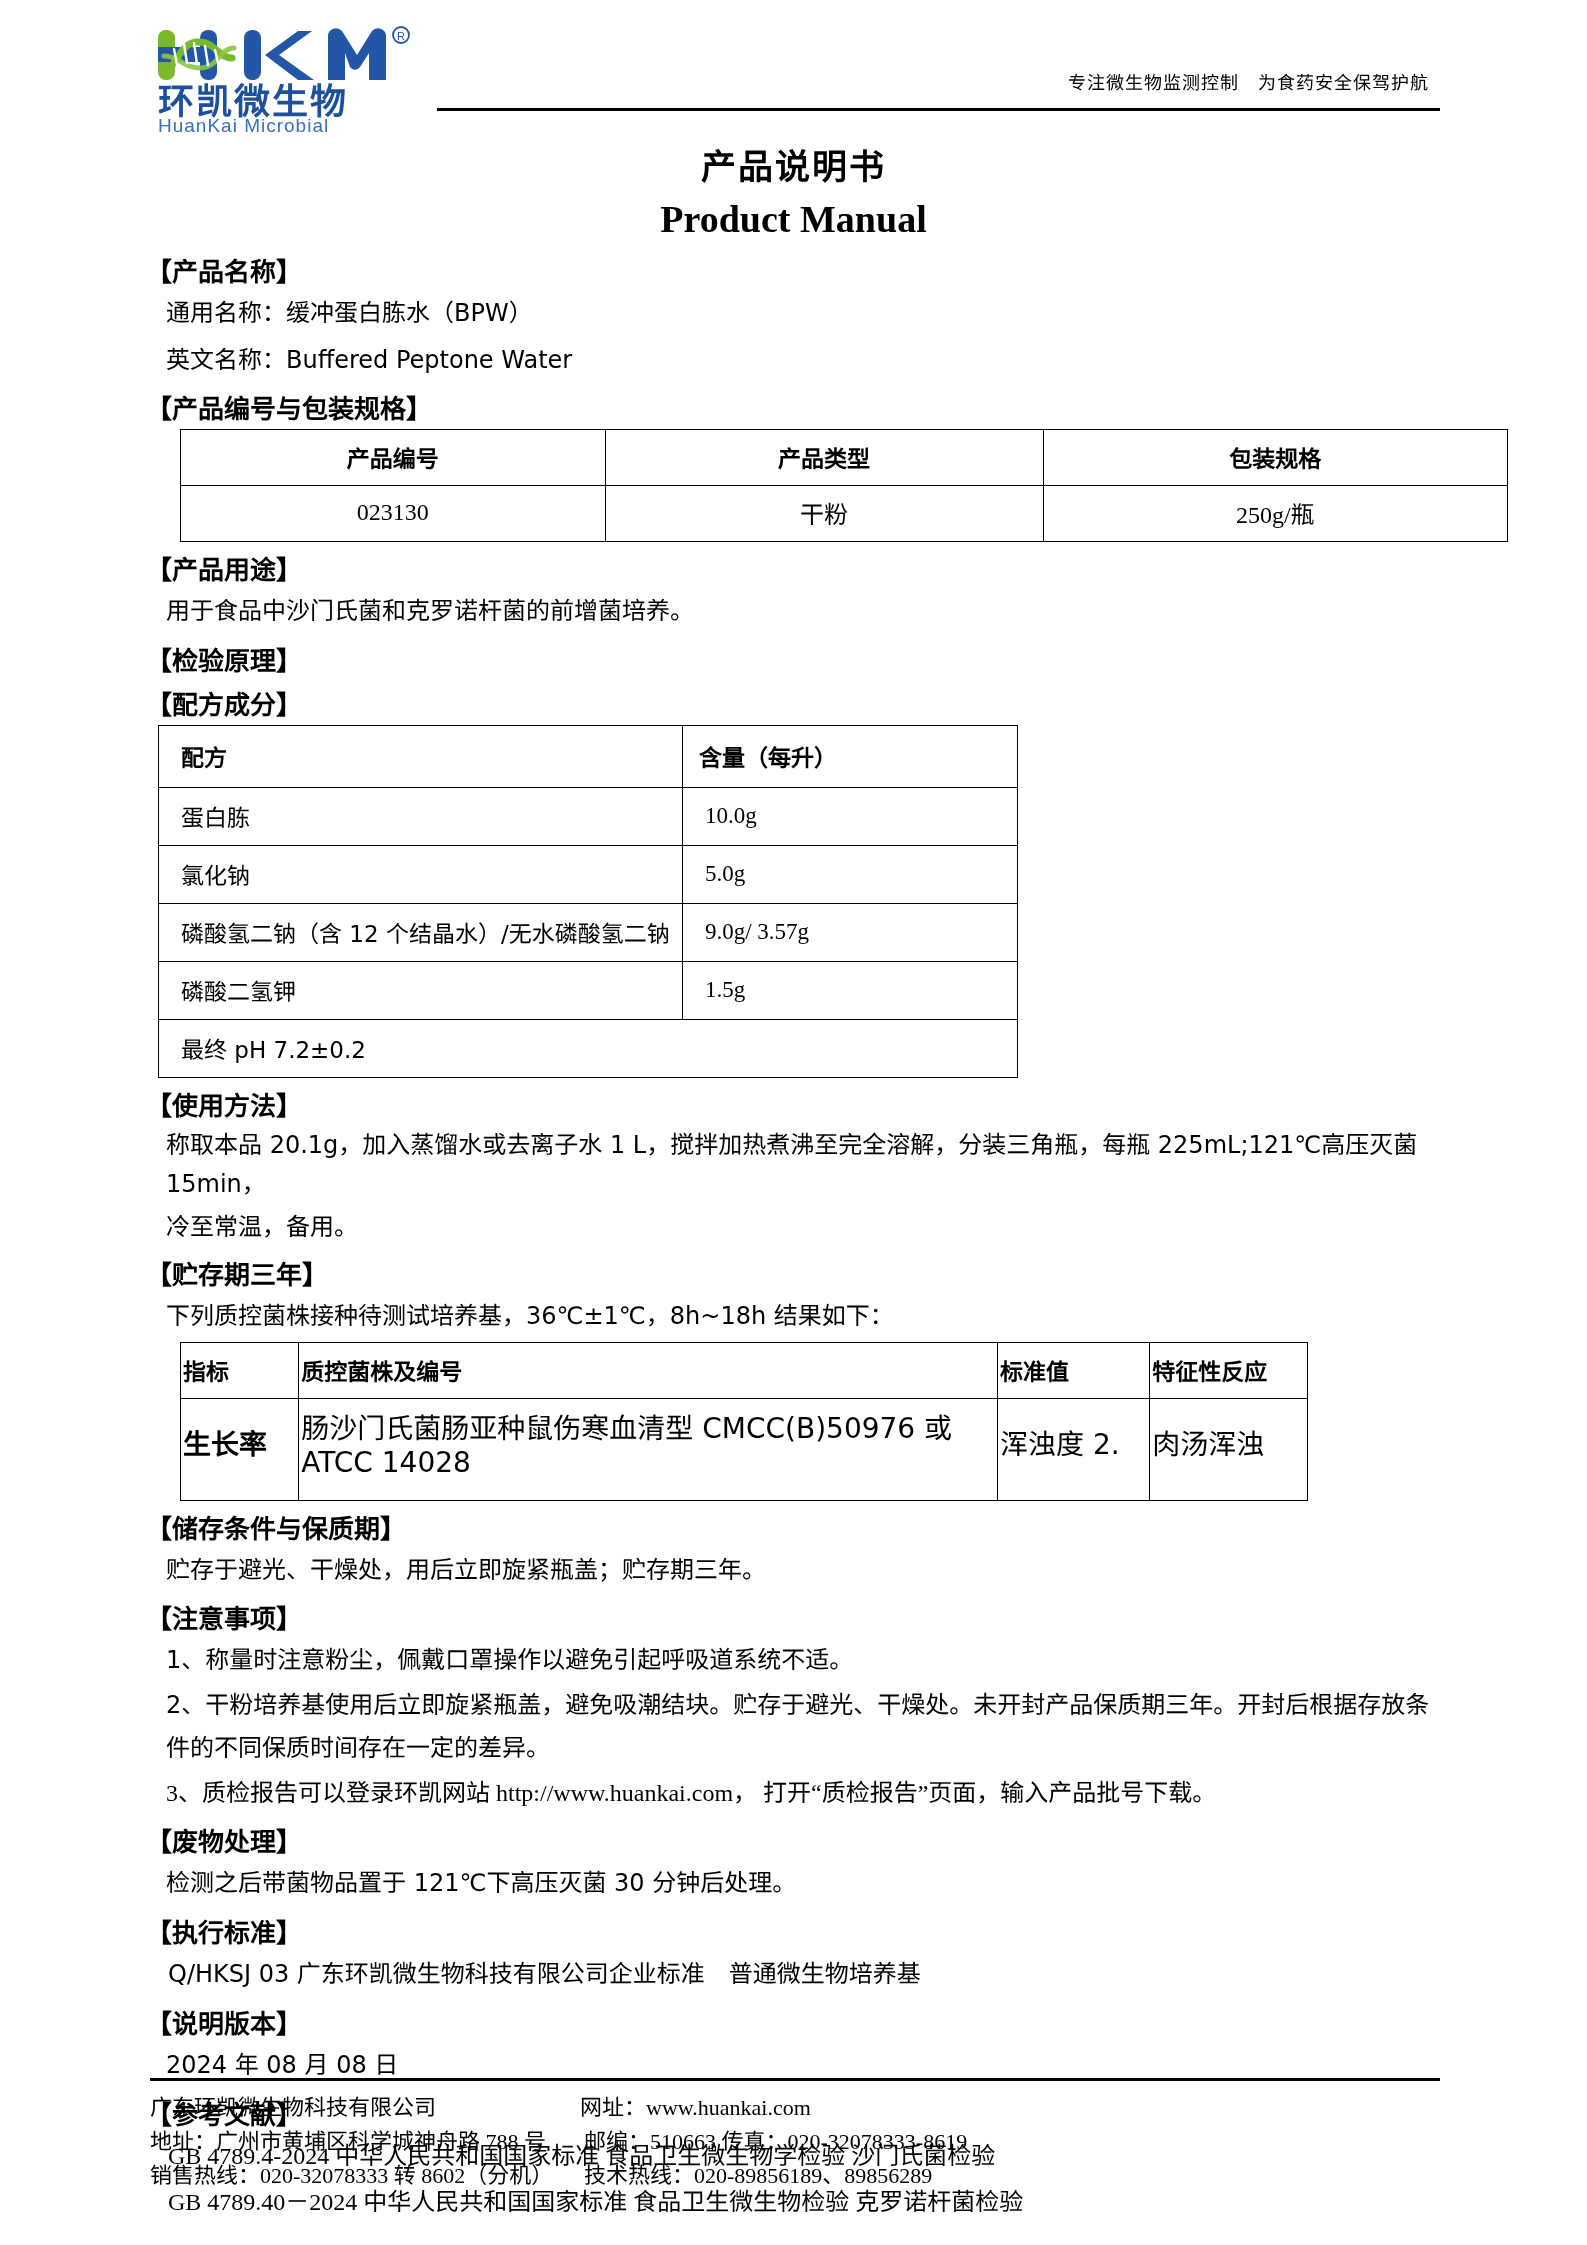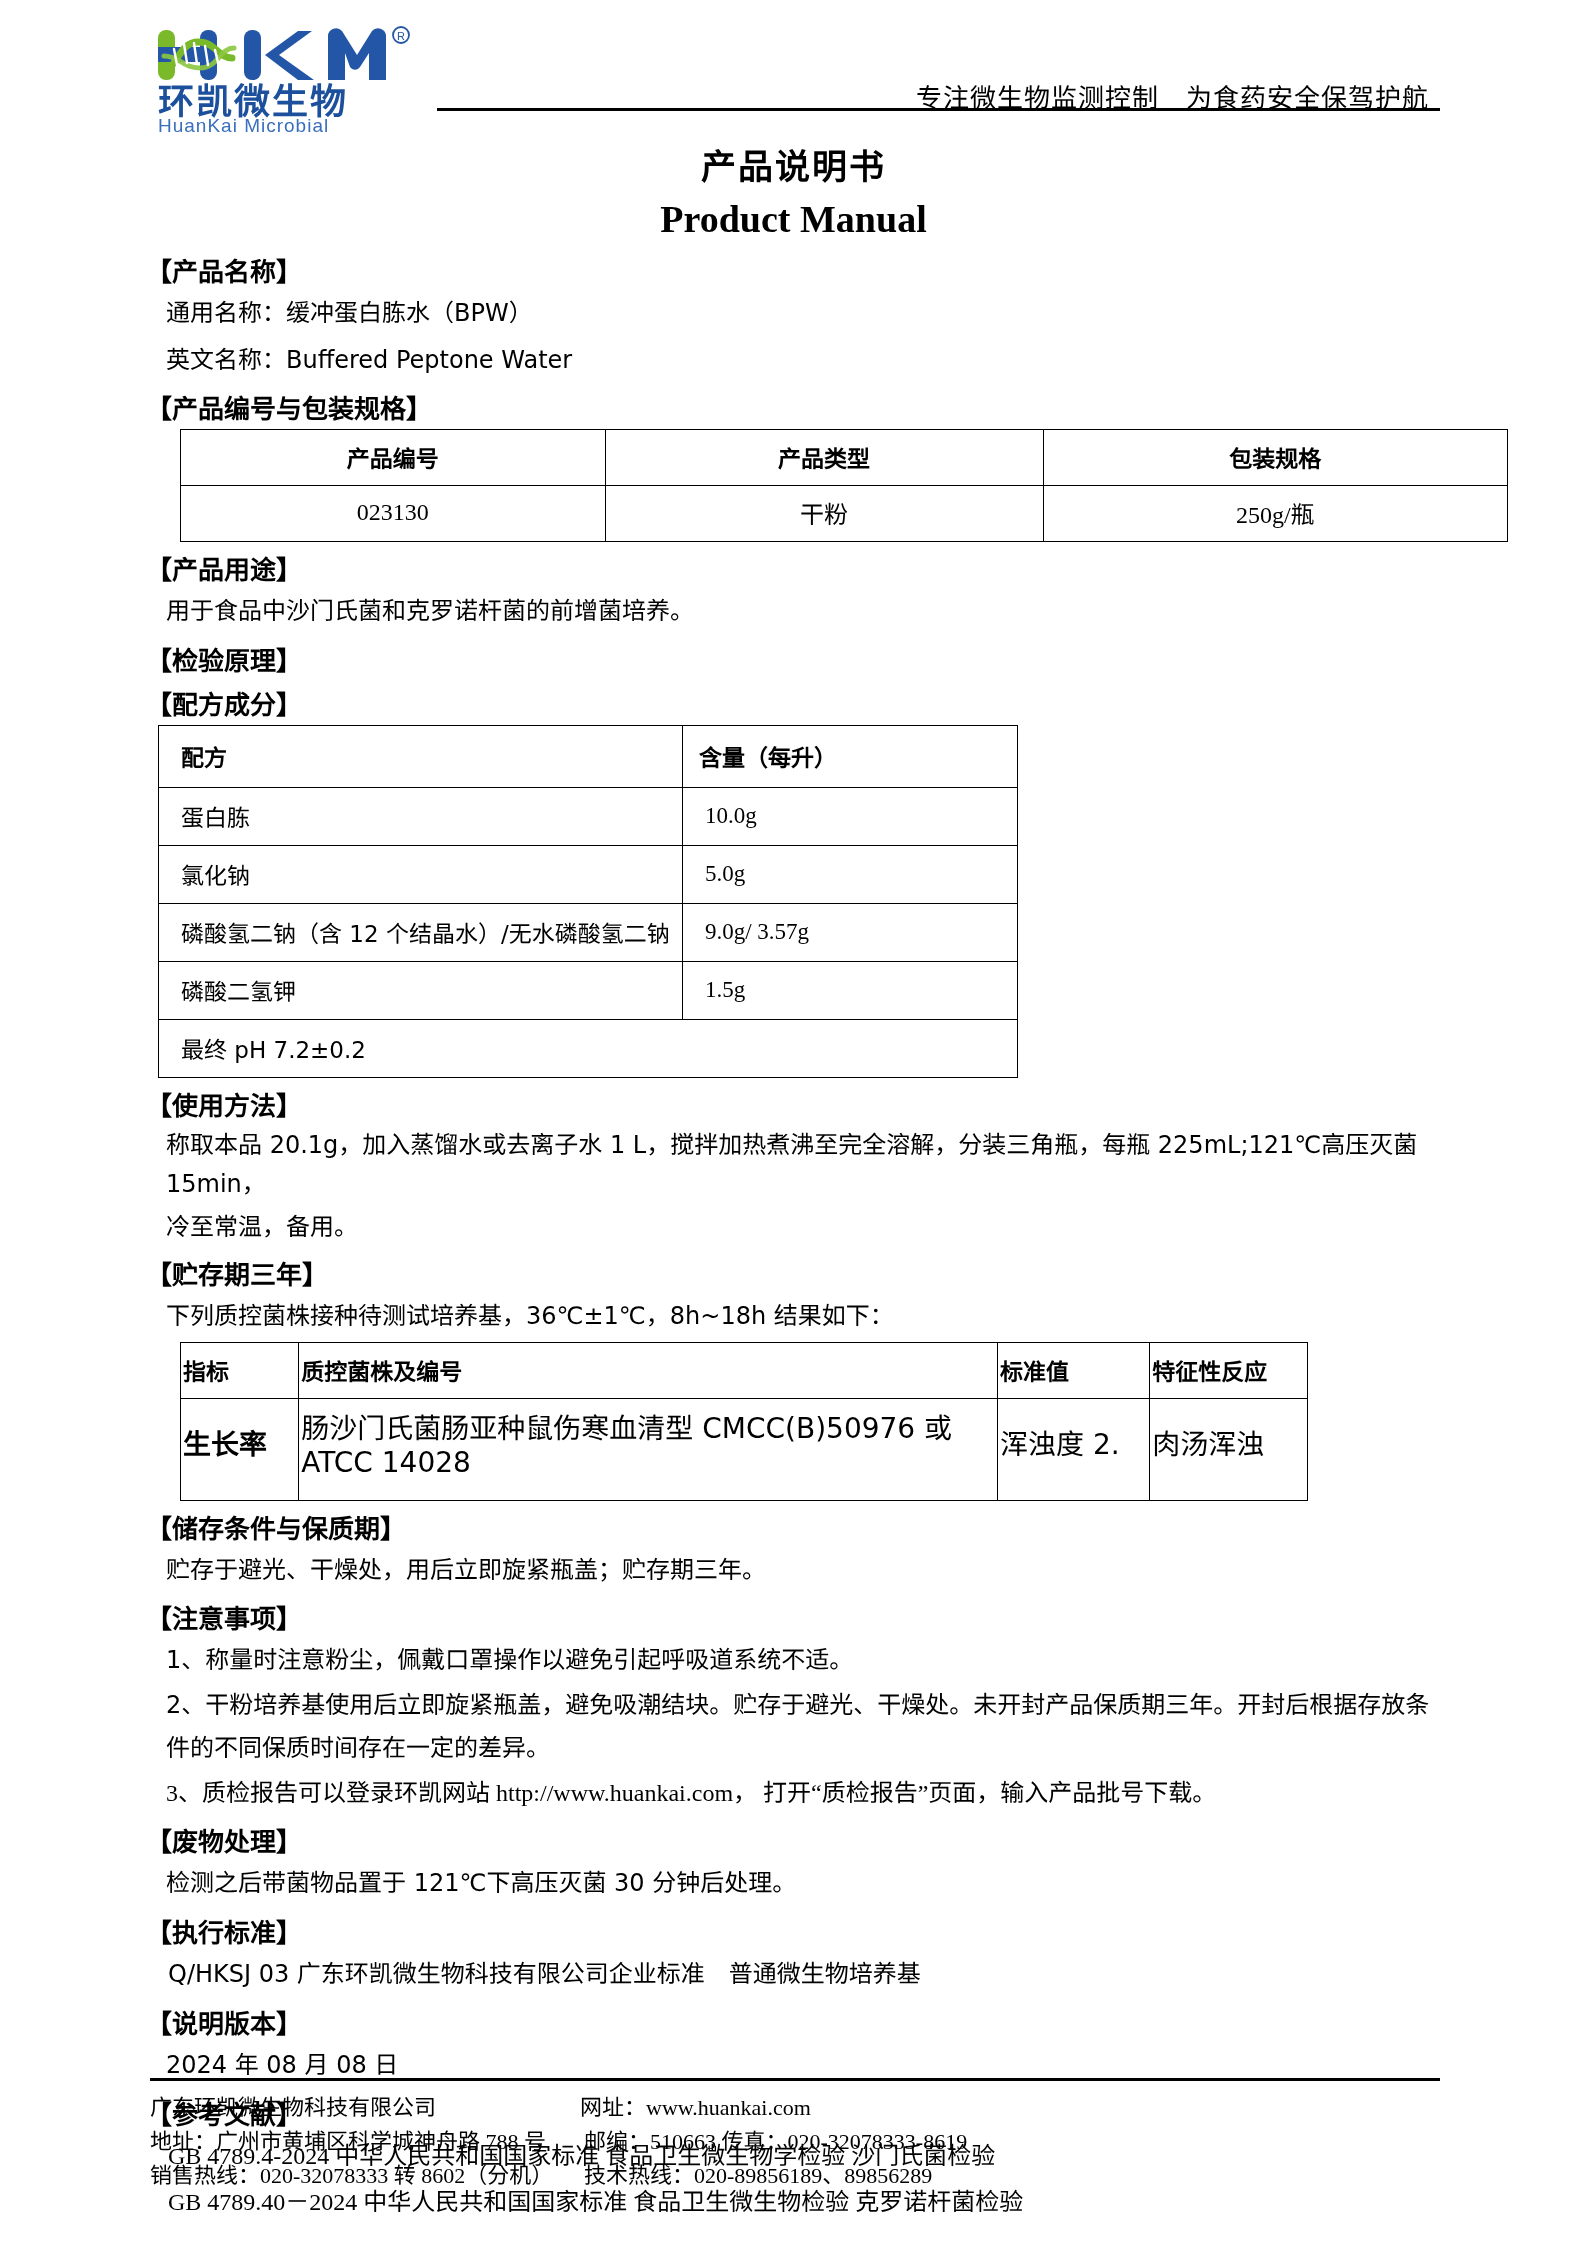--- a/index.html
+++ b/index.html
@@ -33,22 +33,22 @@
     position: absolute;
     left: 152px;
     top: 22px;
     width: 290px;
     height: 112px;
   }
   .logo-svg { display: block; }
   .header-tagline {
     position: absolute;
     right: 158px;
-    top: 77px;
-    font-size: 26px;
+    top: 68px;
+    font-size: 18px;
     letter-spacing: 1px;
     color: #000;
     white-space: nowrap;
     font-family: "DejaVu Sans", "Liberation Sans", sans-serif;
   }
   .header-rule {
     position: absolute;
     left: 437px;
     right: 147px;
     top: 108px;

